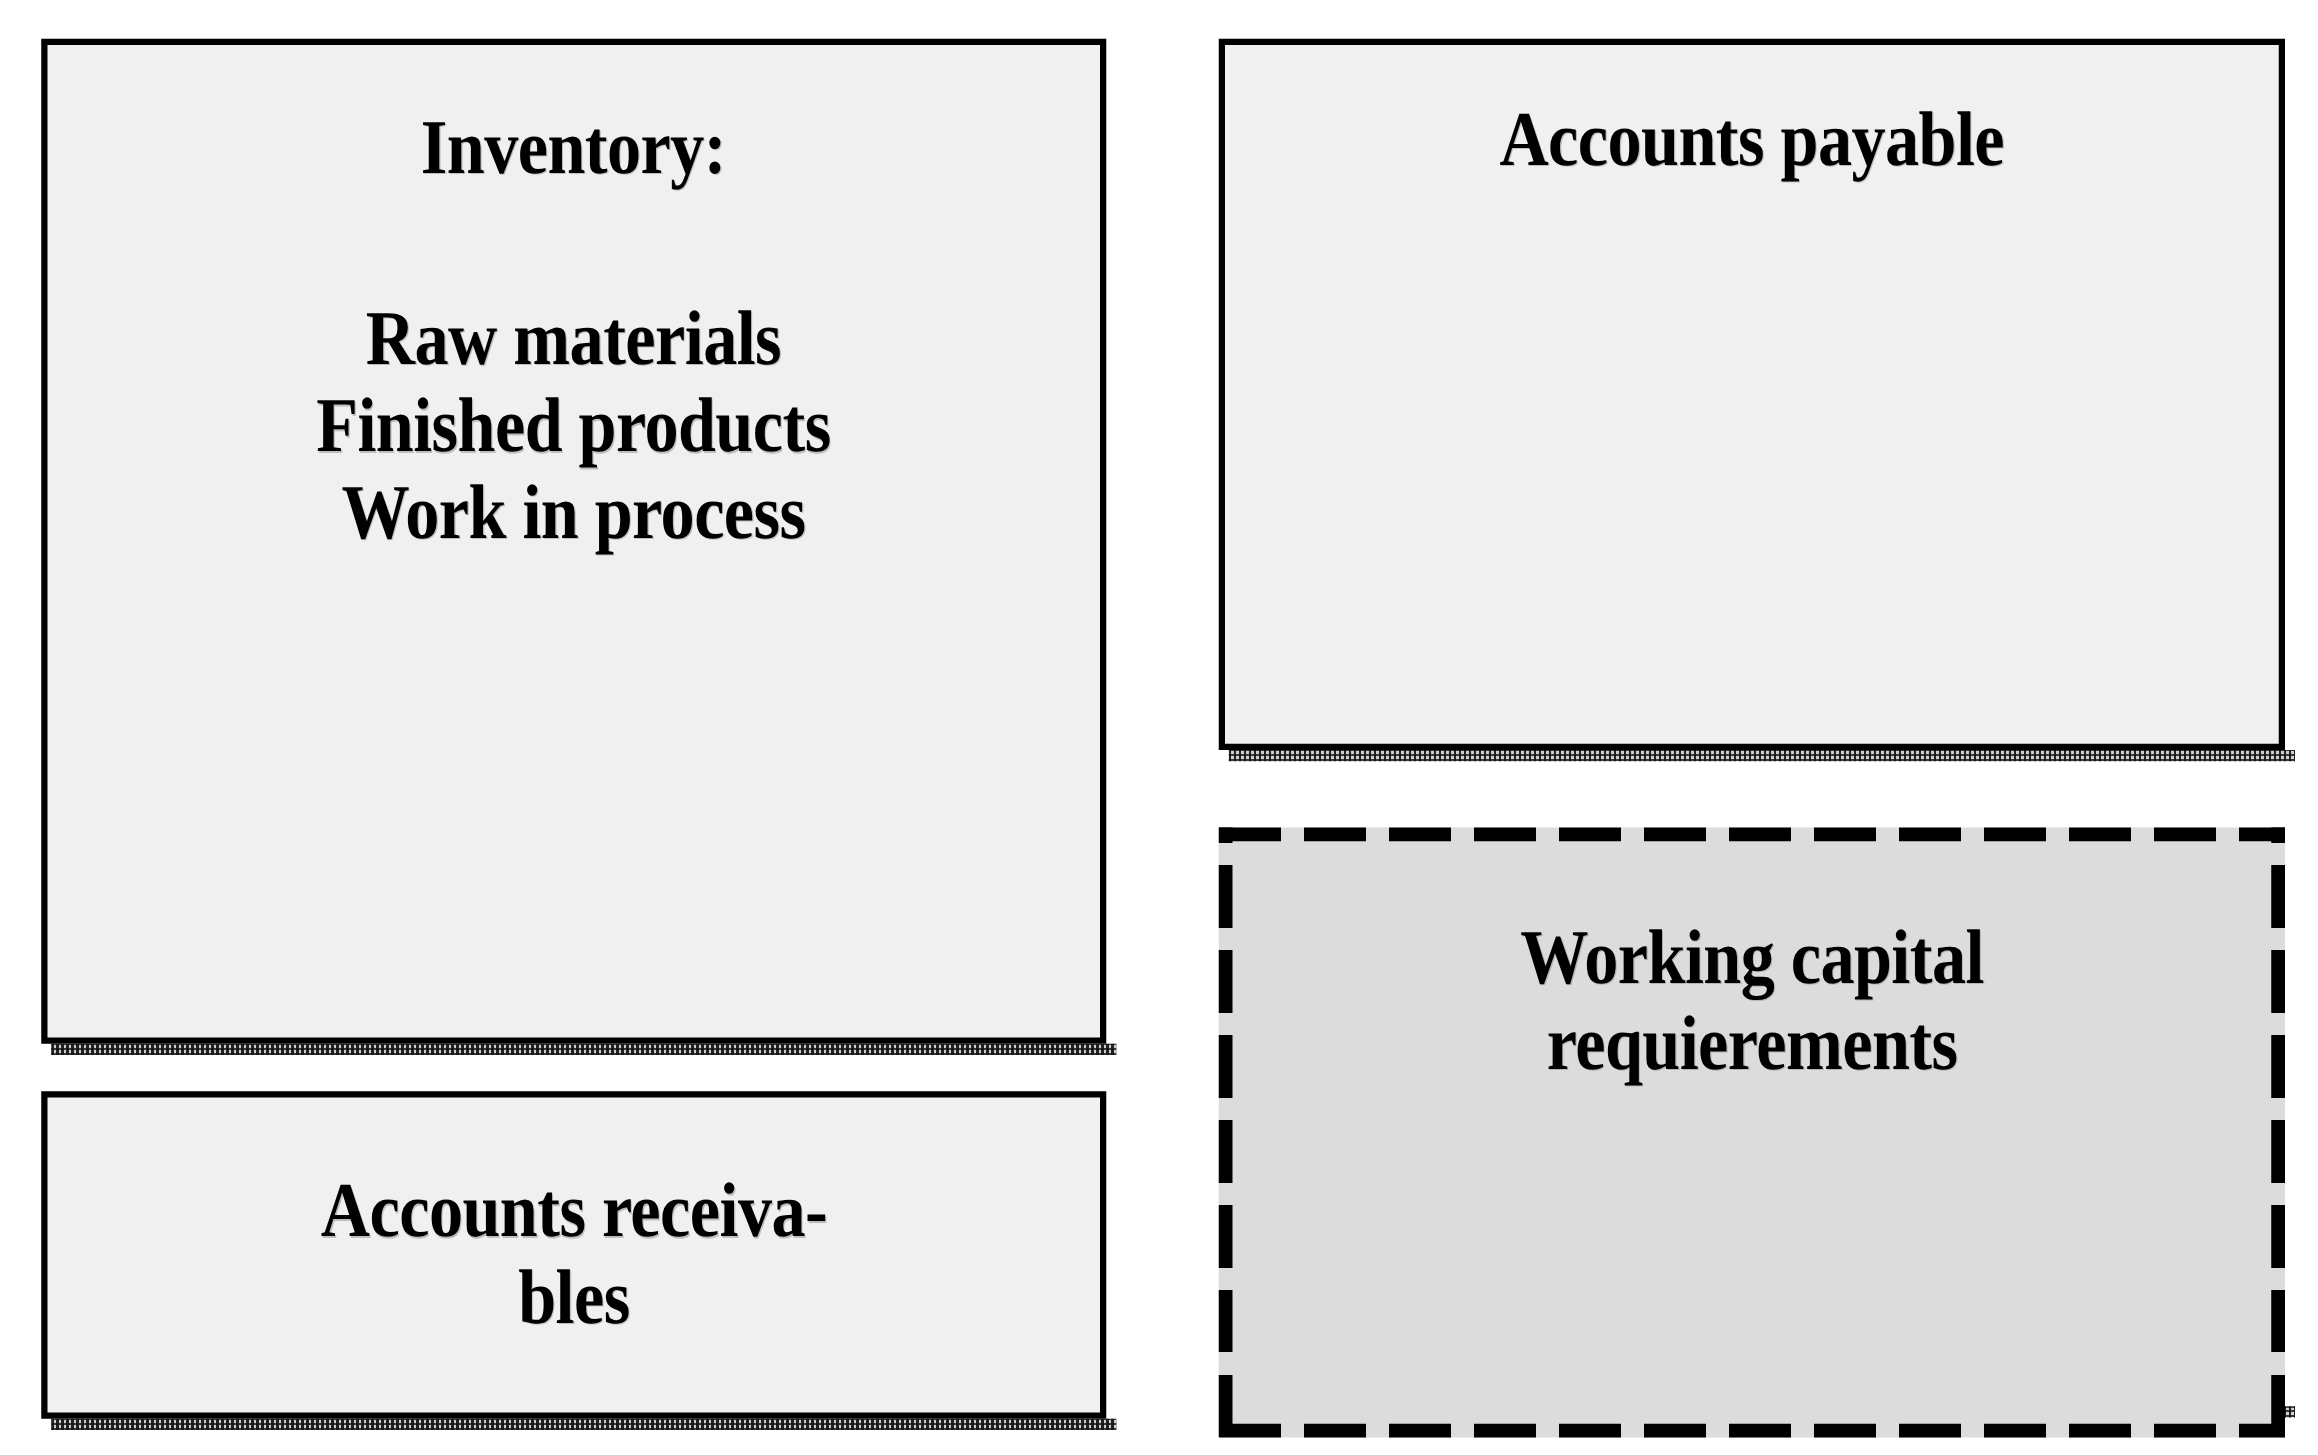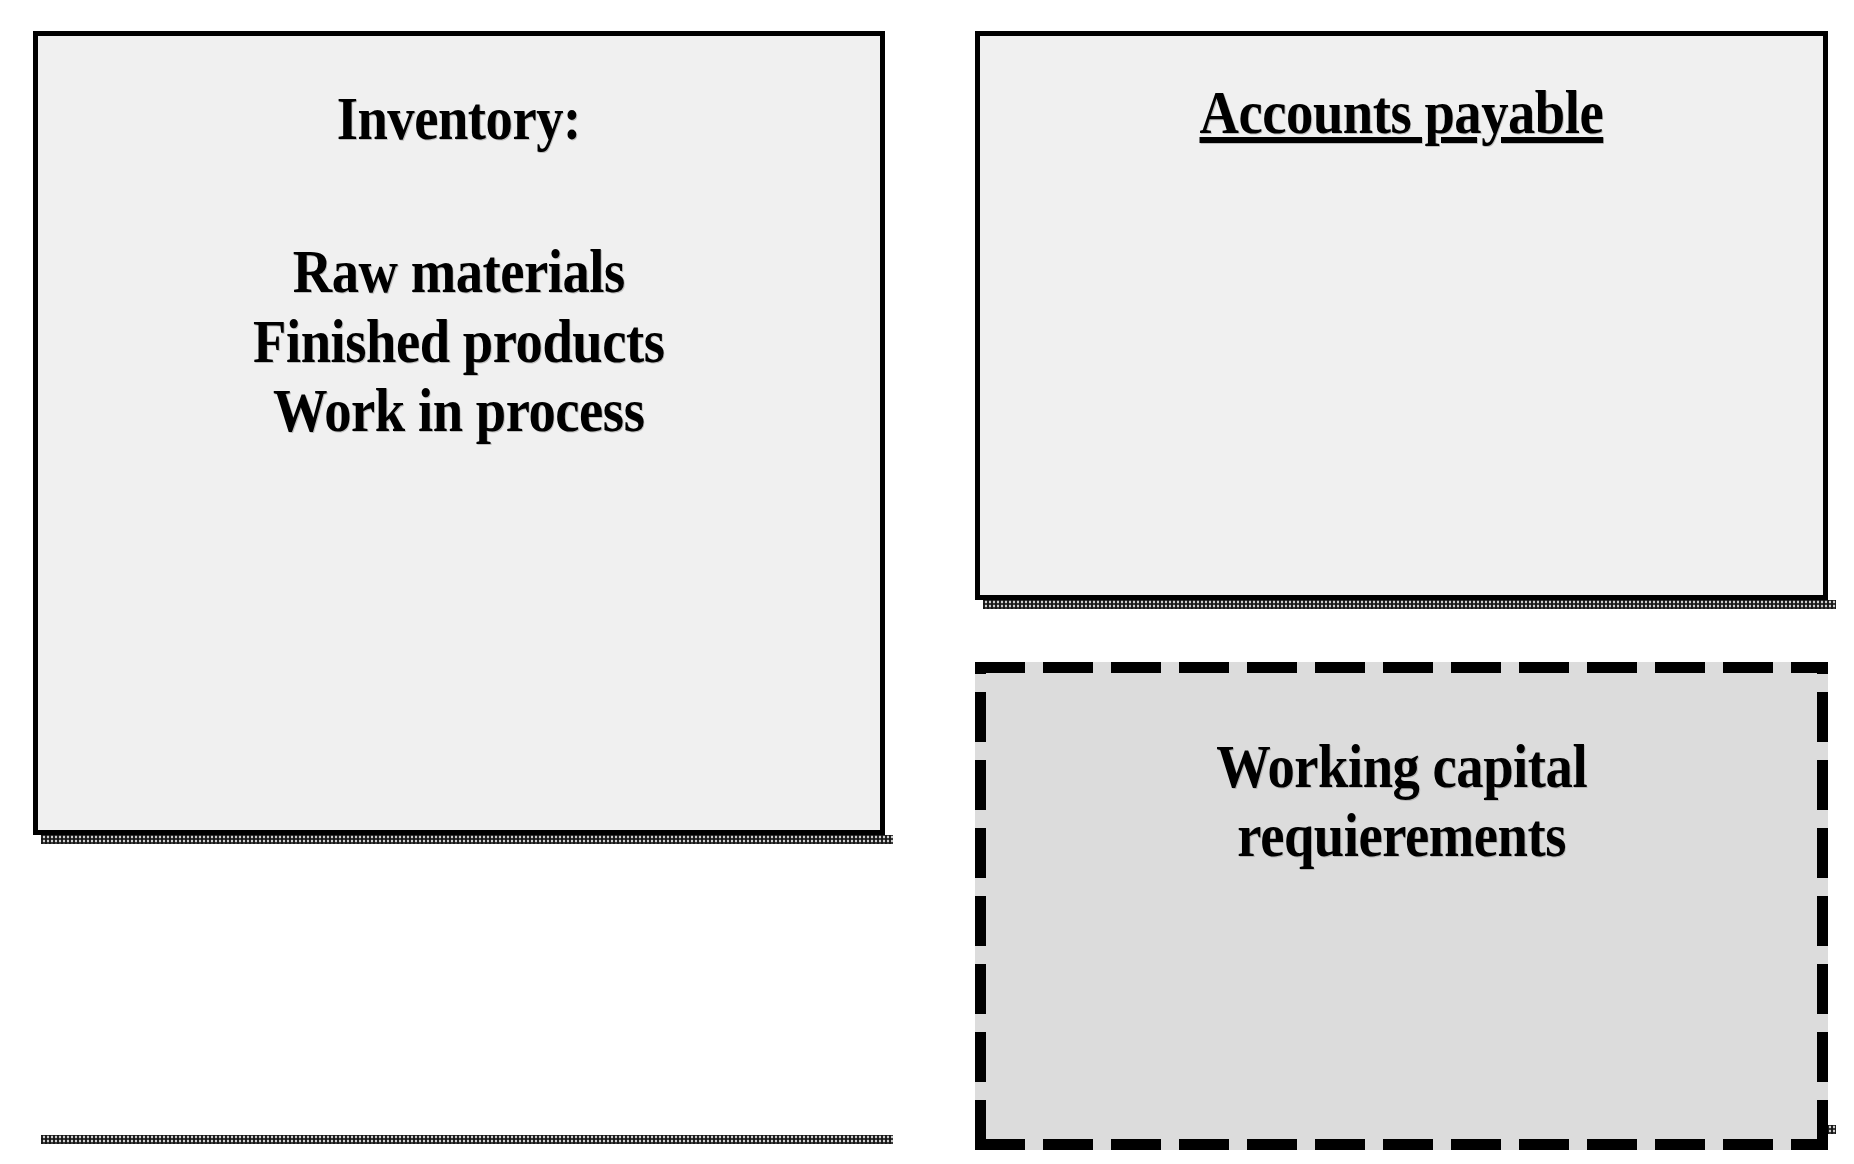--- a/index.html
+++ b/index.html
@@ -100,21 +100,20 @@
   .recv-text {
     font-size: 62px;
   }
 
   
   #payable-box {
     left: 975px;
     top: 31px;
     width: 853px;
     height: 569px;
-    text-decoration: underline;
   }
   #payable-shadow {
     left: 983px;
     top: 600px;
     width: 853px;
   }
   .pay-text {
     font-size: 62px;
     margin-top: 42px;
   }
@@ -175,20 +174,24 @@
 
   <div class="box" id="inventory-box">
     <div class="btext inv-title">Inventory:</div>
     <div class="btext inv-list">Raw materials
 Finished products
 Work in process</div>
   </div>
 
   <div class="shadow-strip" id="receivables-shadow"></div>
 
+  <div class="box" id="receivables-box">
+    <div class="btext recv-text">Accounts receiva-
+bles</div>
+  </div>
 
   <div class="shadow-strip" id="payable-shadow"></div>
 
   <div class="box" id="payable-box">
     <div class="btext pay-text">Accounts payable</div>
   </div>
 
   <div class="shadow-strip" id="wcr-shadow"></div>
 
   <div class="box" id="wcr-box">

